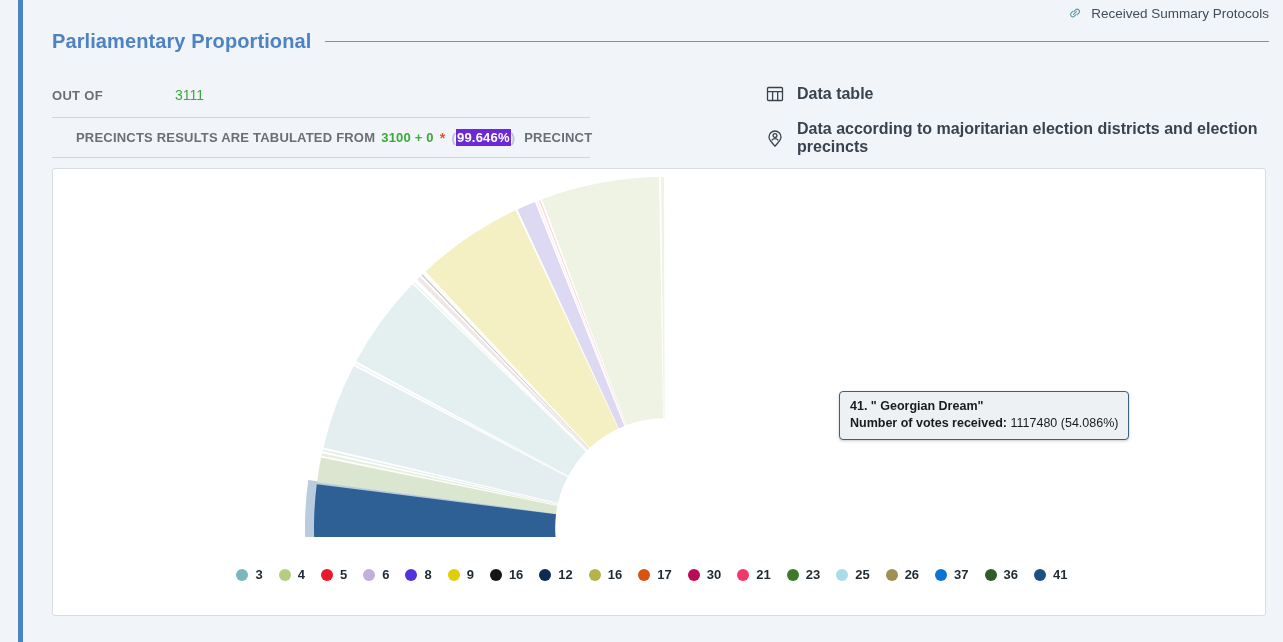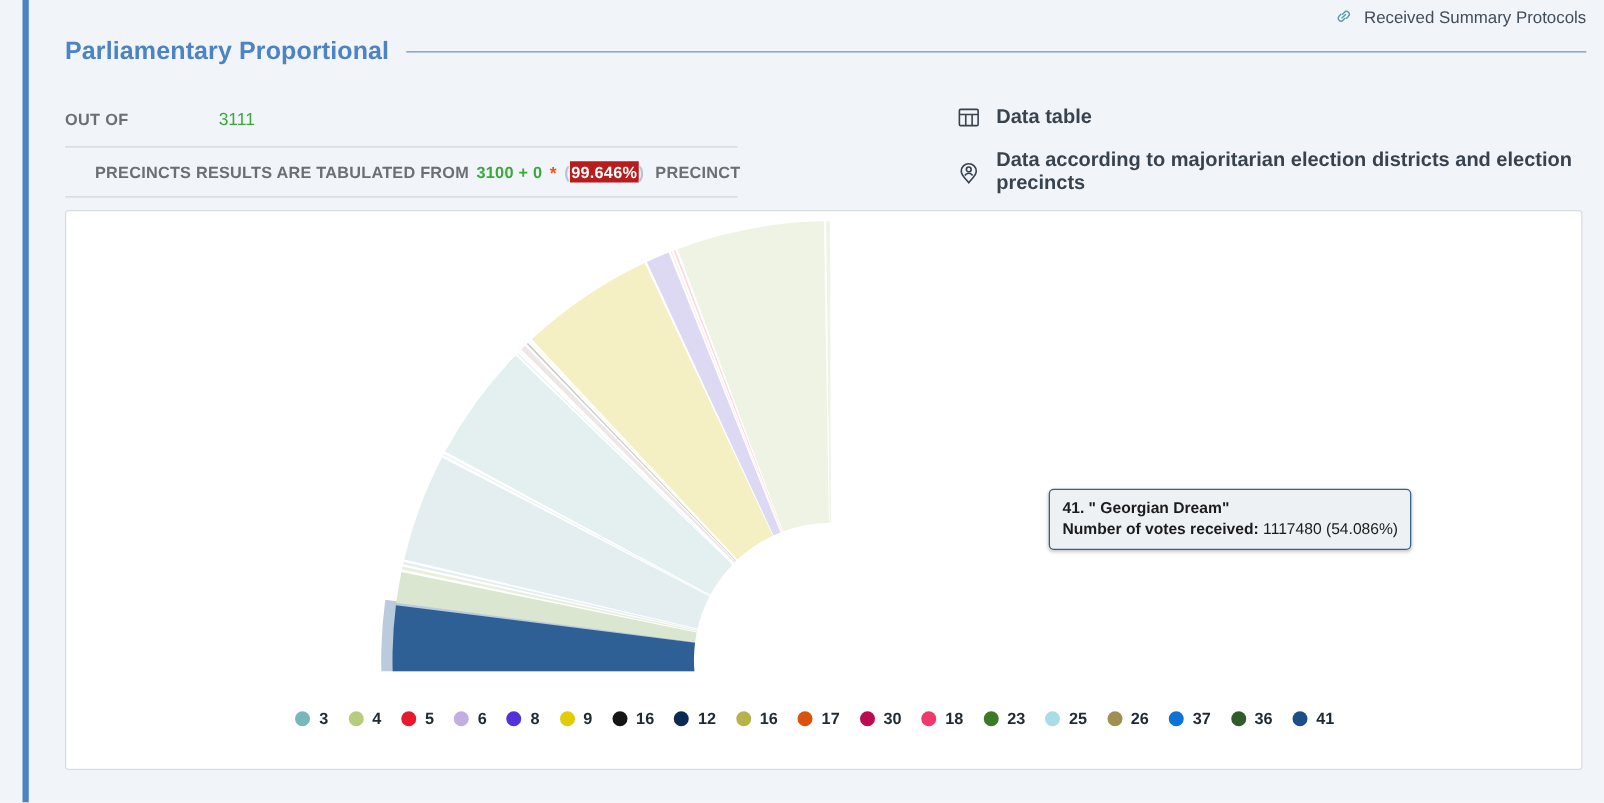--- a/index.html
+++ b/index.html
@@ -63,21 +63,21 @@
     position: absolute; left: 52px; top: 129px;
     display: flex; align-items: center;
     font-size: 13px; font-weight: bold; color: #6b6f74;
     letter-spacing: .2px; white-space: nowrap; margin-left: 24px;
   }
   .stat-prec .lead { text-transform: uppercase; }
   .stat-prec .g { color: #3aa93a; margin-left: 6px; }
   .stat-prec .star { color: #ef5126; margin: 0 6px; font-size: 14px; }
   .stat-prec .paren { color: #b9c4d2; }
   .stat-prec .sel {
-    background: #b91c1c; color: #ffffff; padding: 1px 1px;
+    background: #6d28d9; color: #ffffff; padding: 1px 1px;
   }
   .stat-prec .tail { margin-left: 9px; text-transform: uppercase; }
 
   
   .menu {
     position: absolute; left: 765px; top: 84px;
     display: flex; flex-direction: column; gap: 16px;
   }
   .menu-item {
     display: flex; align-items: center; gap: 12px;
@@ -255,21 +255,21 @@
         <div class="leg-item">
           <span class="leg-dot" style="background: rgb(217, 83, 15);"></span>
           <span class="leg-lbl">17</span>
         </div>
         <div class="leg-item">
           <span class="leg-dot" style="background: rgb(188, 11, 82);"></span>
           <span class="leg-lbl">30</span>
         </div>
         <div class="leg-item">
           <span class="leg-dot" style="background: rgb(242, 55, 107);"></span>
-          <span class="leg-lbl">18</span>
+          <span class="leg-lbl">21</span>
         </div>
         <div class="leg-item">
           <span class="leg-dot" style="background: rgb(60, 122, 42);"></span>
           <span class="leg-lbl">23</span>
         </div>
         <div class="leg-item">
           <span class="leg-dot" style="background: rgb(169, 219, 232);"></span>
           <span class="leg-lbl">25</span>
         </div>
         <div class="leg-item">

